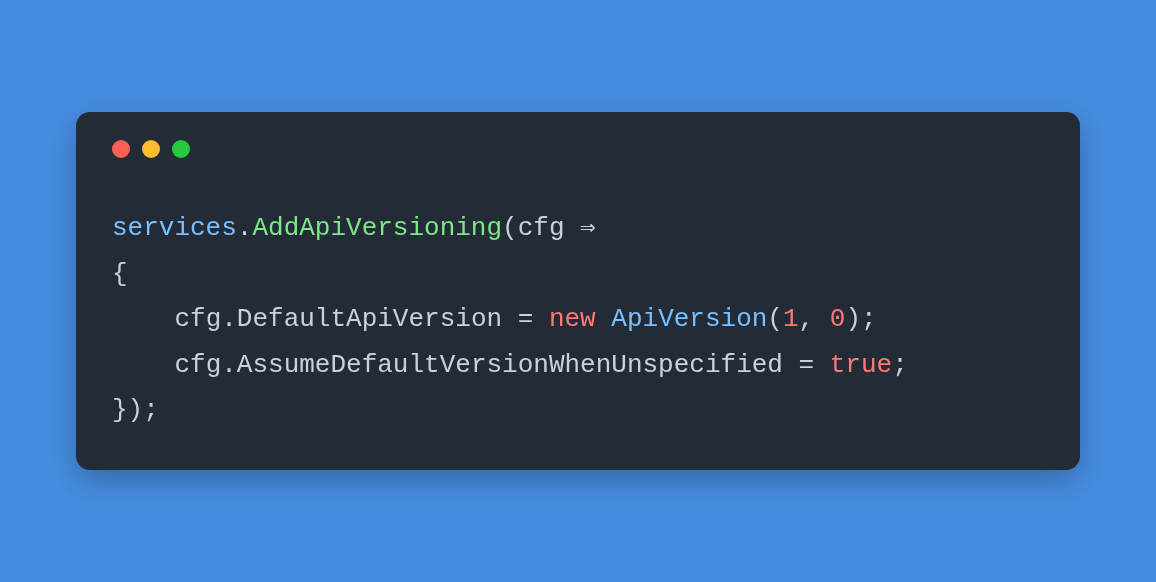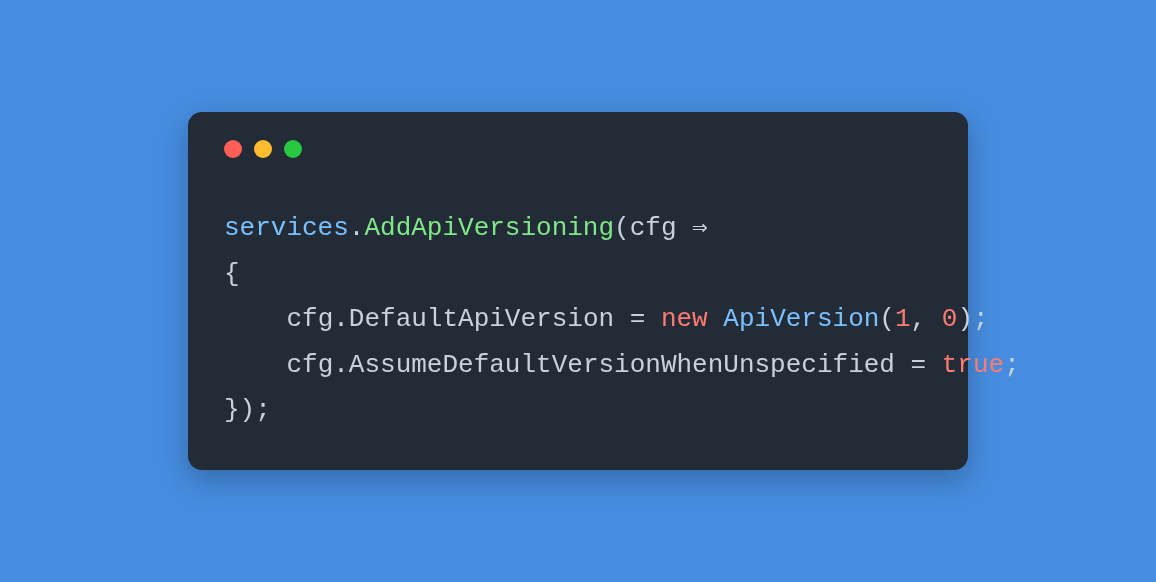--- a/index.html
+++ b/index.html
@@ -6,21 +6,21 @@
     body {
       width: 1156px;
       height: 582px;
       background: #468de0;
       display: flex;
       align-items: center;
       justify-content: center;
       font-family: ui-monospace, "SF Mono", Menlo, Consolas, "Liberation Mono", monospace;
     }
     .window {
-      width: 780px;
+      width: 1004px;
       background: #232b36;
       border-radius: 14px;
       padding: 28px 36px 36px 36px;
       box-shadow: 0 10px 30px rgba(0,0,0,0.25);
     }
     .titlebar {
       display: flex;
       gap: 12px;
       margin-bottom: 48px;
     }

